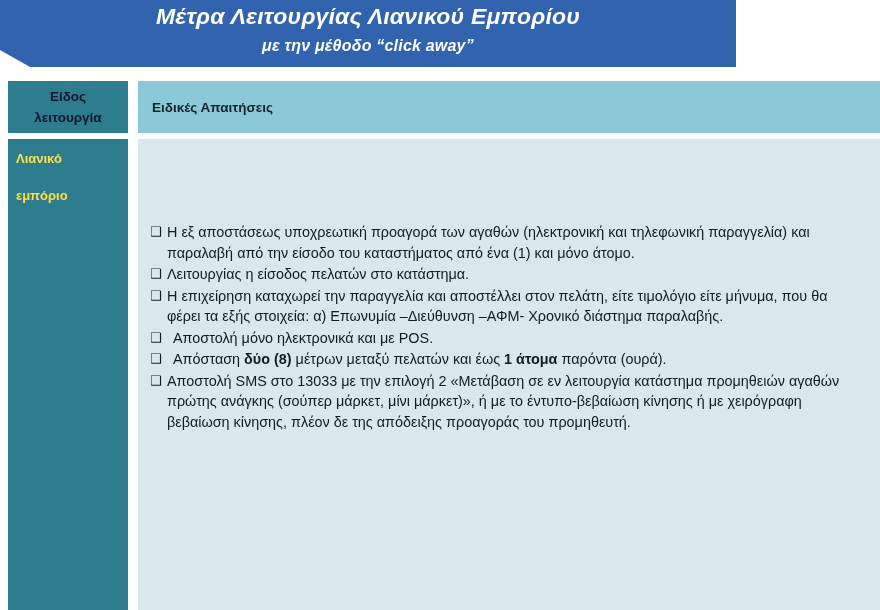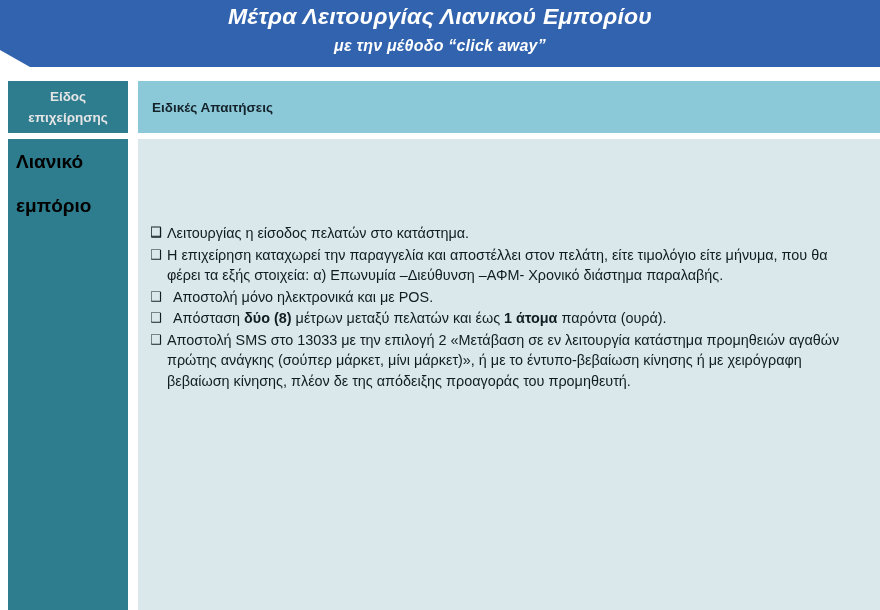--- a/index.html
+++ b/index.html
@@ -21,21 +21,21 @@
     width: 880px;
     height: 610px;
     background: #ffffff;
   }
 
   
   .banner {
     position: absolute;
     left: 0;
     top: 0;
-    width: 880px;
+    width: 736px;
     height: 67px;
     background: #3163AE;
     
     clip-path: polygon(0 0, 880px 0, 880px 67px, 30px 67px, 0 50px);
     display: flex;
     flex-direction: column;
     align-items: center;
     justify-content: center;
     box-sizing: border-box;
     padding-bottom: 6px;
@@ -68,21 +68,21 @@
     box-sizing: border-box;
   }
 
   
   .type-head {
     left: 0;
     top: 0;
     width: 120px;
     height: 52px;
     background: #2E7D8F;
-    color: #e5e5e5;
+    color: #0f172a;
     font-size: 13.5px;
     font-weight: bold;
     line-height: 21px;
     display: flex;
     flex-direction: column;
     align-items: center;
     justify-content: center;
     text-align: center;
   }
 
@@ -101,22 +101,22 @@
     padding-left: 14px;
   }
 
   
   .type-body {
     left: 0;
     top: 58px;
     width: 120px;
     height: 471px;
     background: #2E7D8F;
-    color: #000000;
-    font-size: 19px;
+    color: #fde047;
+    font-size: 13px;
     font-weight: bold;
     padding: 12px 0 0 8px;
   }
   .type-body .tl {
     display: block;
     margin-bottom: 22px;
   }
 
   
   .req-body {
@@ -166,35 +166,35 @@
 
   <div class="banner">
     <div class="banner-line l1">Μέτρα Λειτουργίας Λιανικού Εμπορίου</div>
     <div class="banner-line l2">με την μέθοδο “click away”</div>
   </div>
 
   <div class="table">
 
     <div class="cell type-head">
       <span>Είδος</span>
-      <span>επιχείρησης</span>
+      <span>λειτουργία</span>
     </div>
 
     <div class="cell req-head">
       <span>Ειδικές Απαιτήσεις</span>
     </div>
 
     <div class="cell type-body">
       <span class="tl">Λιανικό</span>
       <span class="tl">εμπόριο</span>
     </div>
 
     <div class="cell req-body">
       <ul class="bullets" id="bullet-list">
-          <li><span class="marker">❑</span></li>
+          <li><span class="marker">❑</span><span>Η εξ αποστάσεως υποχρεωτική προαγορά των αγαθών (ηλεκτρονική και τηλεφωνική παραγγελία) και παραλαβή  από την είσοδο του καταστήματος  από ένα (1) και μόνο άτομο.</span></li>
           <li><span class="marker">❑</span><span>Λειτουργίας η είσοδος πελατών στο κατάστημα.</span></li>
           <li><span class="marker">❑</span><span>Η επιχείρηση καταχωρεί την παραγγελία και αποστέλλει στον πελάτη, είτε τιμολόγιο είτε μήνυμα, που θα φέρει  τα εξής στοιχεία: α) Επωνυμία –Διεύθυνση –ΑΦΜ- Χρονικό διάστημα παραλαβής.</span></li>
           <li class="indent-sp"><span class="marker">❑</span><span>Αποστολή μόνο ηλεκτρονικά και με POS.</span></li>
           <li class="indent-sp"><span class="marker">❑</span><span>Απόσταση </span><span class="b">δύο (8)</span><span> μέτρων μεταξύ πελατών και έως </span><span class="b">1 άτομα</span><span> παρόντα (ουρά).</span></li>
           <li><span class="marker">❑</span><span>Αποστολή SMS στο 13033 με την επιλογή 2 «Μετάβαση σε εν λειτουργία κατάστημα προμηθειών αγαθών πρώτης ανάγκης (σούπερ μάρκετ, μίνι μάρκετ)», ή  με το έντυπο-βεβαίωση κίνησης ή με χειρόγραφη βεβαίωση κίνησης, πλέον δε της απόδειξης προαγοράς του προμηθευτή.</span></li>
         </ul>
     </div>
 
   </div>
 </div>

